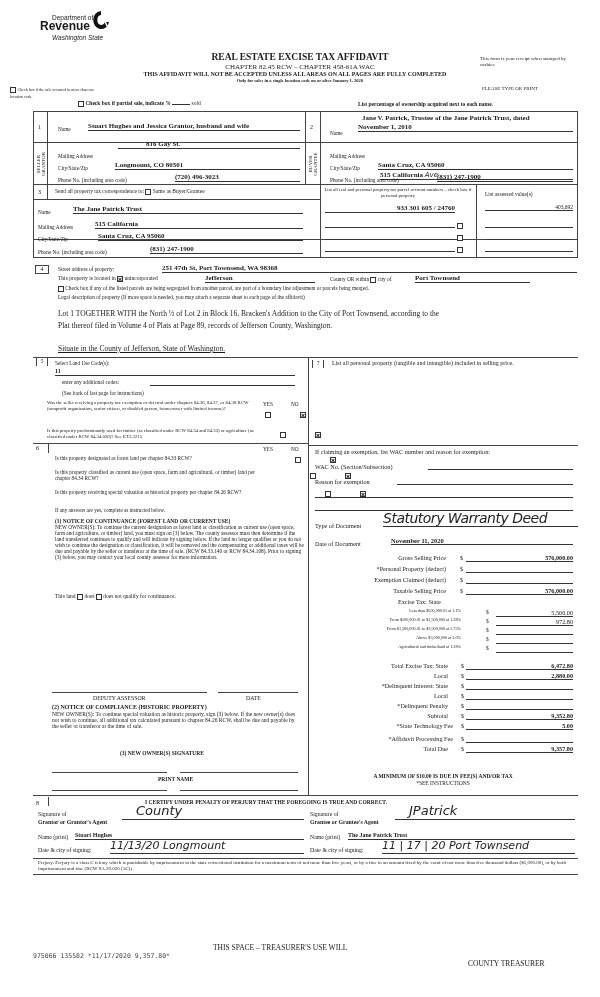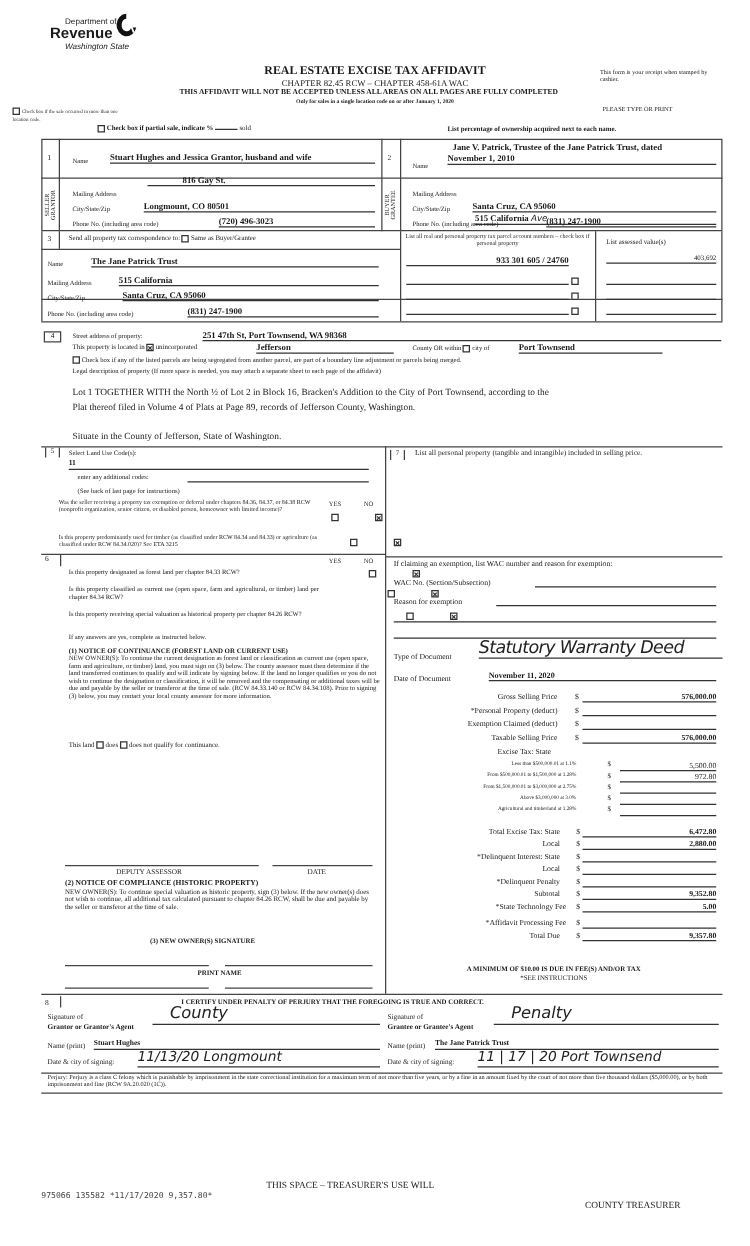--- a/index.html
+++ b/index.html
@@ -169,21 +169,21 @@
 </div>
 <div class="abs fld ul" style="left:415px;top:274px;width:115px;">Port Townsend</div>
 
 <div class="abs lbl" style="left:58px;top:285px;">
   <span class="box"></span>
   <span>Check box if any of the listed parcels are being segregated from another parcel, are part of a boundary line adjustment or parcels being merged.</span>
 </div>
 <div class="abs lbl" style="left:58px;top:294px;">Legal description of property (If more space is needed, you may attach a separate sheet to each page of the affidavit)</div>
 <div class="abs" style="left:58px;top:310px;font-size:7.5px;width:540px;white-space:nowrap;">Lot 1 TOGETHER WITH the North ½ of Lot 2 in Block 16, Bracken's Addition to the City of Port Townsend, according to the</div>
 <div class="abs" style="left:58px;top:322px;font-size:7.5px;width:540px;white-space:nowrap;">Plat thereof filed in Volume 4 of Plats at Page 89, records of Jefferson County, Washington.</div>
-<div class="abs" style="left:58px;top:345px;font-size:7.5px;">Situate in the County of Jefferson, State of Washington.</div>
+<div class="abs" style="left:58px;top:345px;font-size:7.5px;text-decoration:underline;">Situate in the County of Jefferson, State of Washington.</div>
 
 
 <div class="line" style="left:33px;top:357px;width:545px;"></div>
 <div class="vline" style="left:308px;top:357px;height:438px;"></div>
 <div class="line" style="left:33px;top:795px;width:545px;"></div>
 
 <div class="abs" style="left:36px;top:358px;width:12px;height:8px;border-right:1px solid #444;border-left:1px solid #444;text-align:center;font-size:5.5px;">5</div>
 <div class="abs lbl" style="left:55px;top:360px;">Select Land Use Code(s):</div>
 <div class="abs fld ul" style="left:55px;top:368px;width:240px;font-size:6px;">11</div>
 <div class="abs lbl" style="left:62px;top:379px;">enter any additional codes:</div>
@@ -363,21 +363,21 @@
 <div class="abs hand ul" style="left:122px;top:804px;width:182px;font-size:13px;padding-left:14px;">County</div>
 <div class="abs" style="left:38px;top:834px;font-size:5.8px;">Name (print)</div>
 <div class="abs fld ul" style="left:75px;top:832px;width:229px;font-size:6px;">Stuart  Hughes</div>
 <div class="abs" style="left:38px;top:847px;font-size:5.8px;">Date &amp; city of signing:</div>
 <div class="abs hand ul" style="left:110px;top:840px;width:194px;font-size:11px;">11/13/20  Longmount</div>
 
 <div class="abs" style="left:310px;top:811px;font-size:5.8px;line-height:1.3;">
   <div>Signature of</div>
   <div class="b">Grantee or Grantee's Agent</div>
 </div>
-<div class="abs hand ul" style="left:395px;top:804px;width:180px;font-size:13px;padding-left:14px;">Penalty</div>
+<div class="abs hand ul" style="left:395px;top:804px;width:180px;font-size:13px;padding-left:14px;">JPatrick</div>
 <div class="abs" style="left:310px;top:834px;font-size:5.8px;">Name (print)</div>
 <div class="abs fld ul" style="left:348px;top:832px;width:227px;font-size:6px;">The Jane Patrick Trust</div>
 <div class="abs" style="left:310px;top:847px;font-size:5.8px;">Date &amp; city of signing:</div>
 <div class="abs hand ul" style="left:382px;top:840px;width:193px;font-size:11px;">11 | 17 | 20  Port Townsend</div>
 
 <div class="line" style="left:33px;top:858px;width:545px;"></div>
 <div class="abs" style="left:38px;top:860px;width:540px;font-size:5px;line-height:1.2;">Perjury: Perjury is a class C felony which is punishable by imprisonment in the state correctional institution for a maximum term of not more than five years, or by a fine in an amount fixed by the court of not more than five thousand dollars ($5,000.00), or by both imprisonment and fine (RCW 9A.20.020 (1C)).</div>
 <div class="line" style="left:33px;top:874px;width:545px;"></div>
 
 

